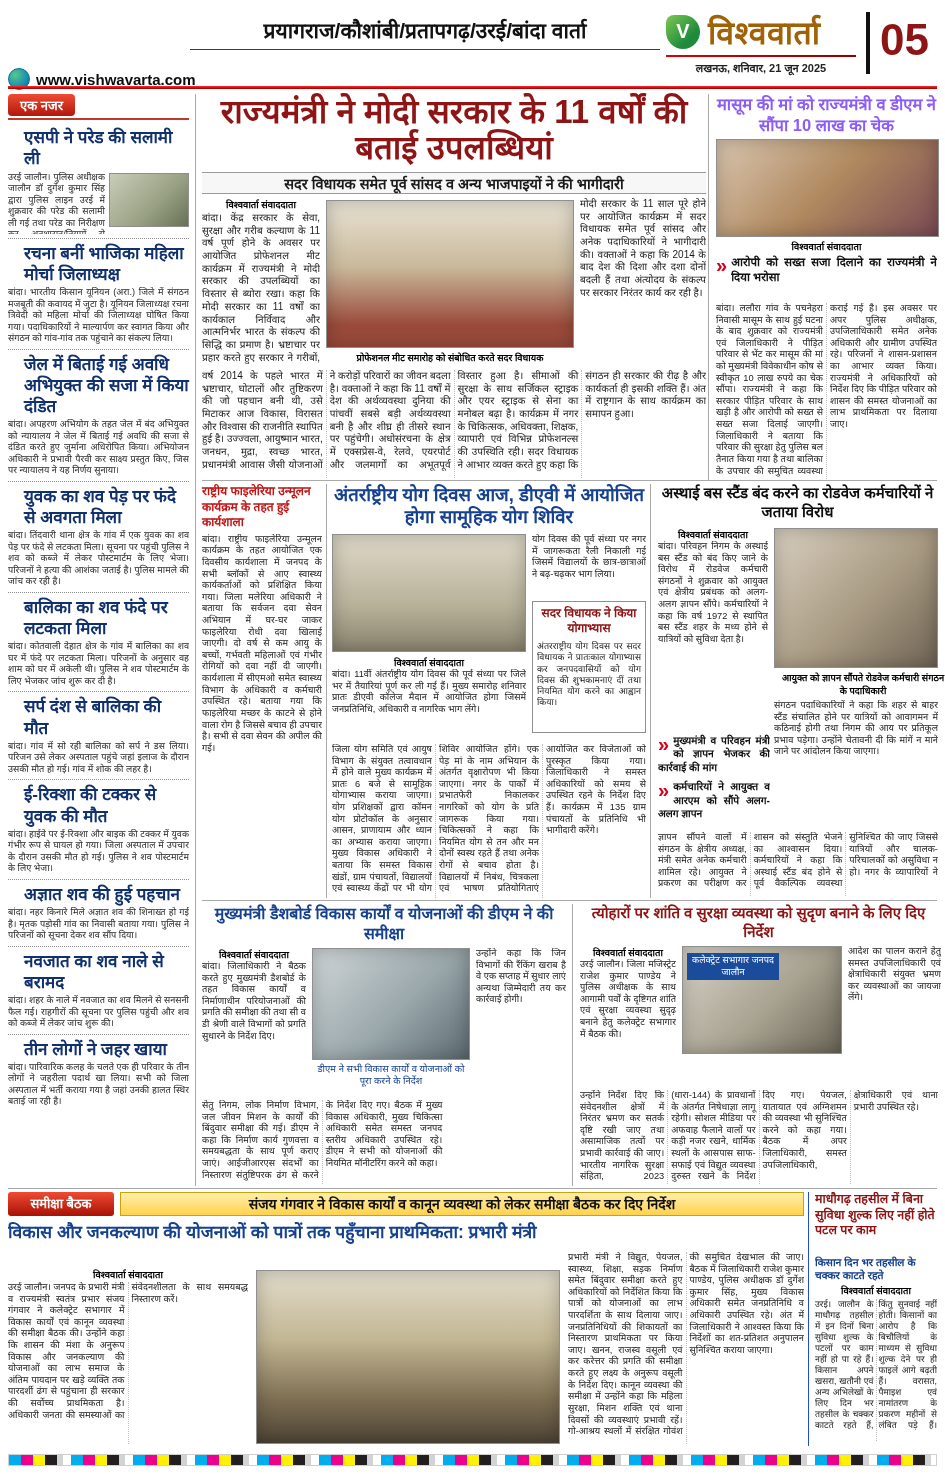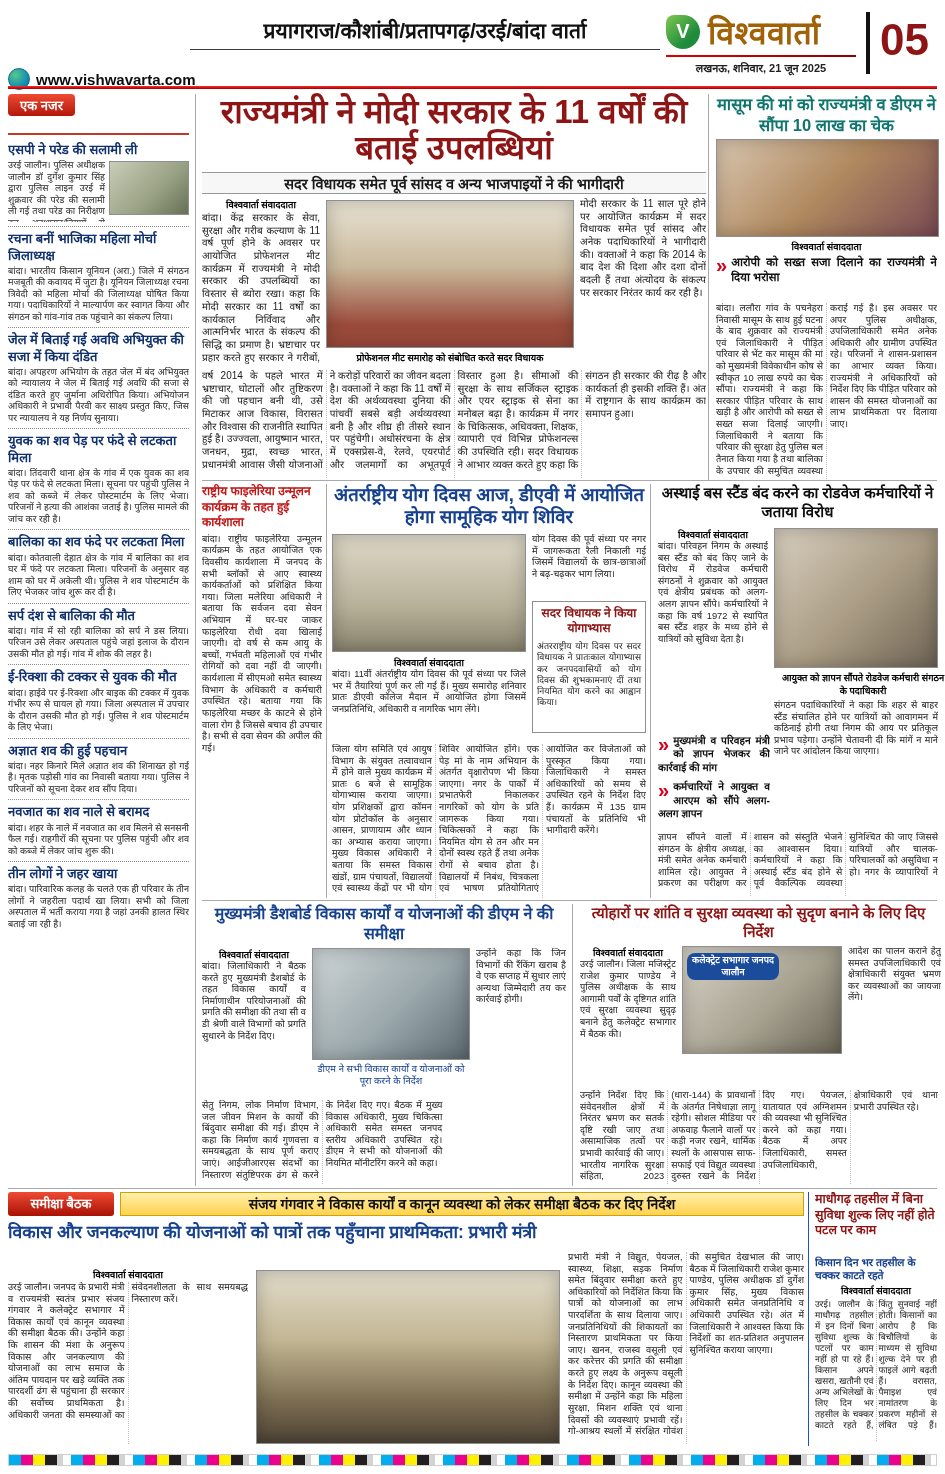--- a/index.html
+++ b/index.html
@@ -26,37 +26,37 @@
   .brandrow{display:flex;align-items:center;gap:8px;}
   .brandicon{width:34px;height:34px;border-radius:8px 50% 50% 50%;background:linear-gradient(135deg,#7ec850,#1d8a3c 70%);
              color:#fff;font-weight:bold;font-size:20px;display:flex;align-items:center;justify-content:center;}
   .brandname{font-size:32px;font-weight:bold;color:#a16207;letter-spacing:.5px;text-align:center;}
   .brandrule{height:2px;background:linear-gradient(90deg,#e00000,#8e0000);margin:2px 0 3px 0;}
   .dateline{font-size:11px;text-align:center;color:#222;font-weight:bold;}
   .pagenum{font-size:44px;font-weight:bold;color:#8e1515;line-height:1;}
   .redrule{height:3px;background:linear-gradient(180deg,#ff2a2a,#9d0000);}
   
   .sb{border-right:1px solid #a9a9a9;padding-right:6px;}
-  .sb-titlerow{border-bottom:2px solid #c0392b;padding-bottom:17px;margin-bottom:3px;}
+  .sb-titlerow{border-bottom:2px solid #c0392b;padding-bottom:2px;margin-bottom:3px;}
   .sb-title{display:inline-block;background:linear-gradient(180deg,#ef4b33,#b3170c);color:#fff;font-weight:bold;
             font-size:13px;padding:2px 12px;border-radius:4px;}
   .sb-item{border-bottom:1px dotted #8a8a8a;padding:4px 0;}
-  .sb-h{font-size:13px;font-weight:bold;color:#10306e;line-height:1.25;margin-bottom:2px;}
+  .sb-h{font-size:17px;font-weight:bold;color:#10306e;line-height:1.25;margin-bottom:2px;margin-left:16px;}
   .sb-b{font-size:9.2px;line-height:1.25;text-align:justify;color:#2a2a2a;max-height:62px;overflow:hidden;}
   .sb-photo{float:right;width:78px;height:52px;margin:1px 0 2px 4px;border:1px solid #8f8f8f;
             background:linear-gradient(135deg,#c9cdb8,#98a083 60%,#667054);}
   
   .subheadbar{font-size:14.5px;font-weight:bold;text-align:center;background:#f7f7f7;
               border-top:1px solid #9a9a9a;border-bottom:1px solid #9a9a9a;line-height:22px;}
   .bmark{color:#d6001c;font-weight:bold;font-size:20px;line-height:1;float:left;margin-right:4px;}
   .bullet-txt{font-size:10.3px;font-weight:bold;line-height:1.3;text-align:justify;color:#111;}
   .insetbox{border:1px solid #8f8f8f;padding:4px;background:#fff;}
   .inset-h{font-size:12px;font-weight:bold;color:#8e1515;text-align:center;line-height:1.25;margin-bottom:5px;}
   .inset-b{font-size:9px;line-height:1.25;text-align:justify;color:#222;}
-  .capbox-blue{background:#1b4c9c;color:#fff;font-size:9.3px;font-weight:bold;text-align:center;padding:2px 3px;line-height:1.25;border-radius:8px;}
+  .capbox-blue{background:#1b4c9c;color:#fff;font-size:9.3px;font-weight:normal;text-align:center;padding:2px 3px;line-height:1.25;}
   .reviewlabel{background:linear-gradient(180deg,#ef4b33,#a81105);color:#fff;font-weight:bold;font-size:13px;
                text-align:center;line-height:24px;border-radius:3px;}
   .reviewbar{background:linear-gradient(180deg,#ffefad,#ffd24d);border:1px solid #caa30a;color:#111;
              font-weight:bold;font-size:14px;text-align:center;line-height:22px;}
   .cmyk{background:repeating-linear-gradient(90deg,#00adee 0 12px,#ec008c 12px 24px,#fff100 24px 36px,#231f20 36px 48px,#d1d3d4 48px 54px,#ffffff 54px 62px);
         border:1px solid #cfcfcf;}
 </style>
 </head>
 <body>
 
@@ -93,21 +93,21 @@
     </div>
     <div class="sb-item">
       <div class="sb-h">रचना बनीं भाजिका महिला मोर्चा जिलाध्यक्ष</div>
       <div class="sb-b">बांदा। भारतीय किसान यूनियन (अरा.) जिले में संगठन मजबूती की कवायद में जुटा है। यूनियन जिलाध्यक्ष रचना त्रिवेदी को महिला मोर्चा की जिलाध्यक्ष घोषित किया गया। पदाधिकारियों ने माल्यार्पण कर स्वागत किया और संगठन को गांव-गांव तक पहुंचाने का संकल्प लिया।</div>
     </div>
     <div class="sb-item">
       <div class="sb-h">जेल में बिताई गई अवधि अभियुक्त की सजा में किया दंडित</div>
       <div class="sb-b">बांदा। अपहरण अभियोग के तहत जेल में बंद अभियुक्त को न्यायालय ने जेल में बिताई गई अवधि की सजा से दंडित करते हुए जुर्माना अधिरोपित किया। अभियोजन अधिकारी ने प्रभावी पैरवी कर साक्ष्य प्रस्तुत किए, जिस पर न्यायालय ने यह निर्णय सुनाया।</div>
     </div>
     <div class="sb-item">
-      <div class="sb-h">युवक का शव पेड़ पर फंदे से लटकता मिला</div>
+      <div class="sb-h">युवक का शव पेड़ पर फंदे से अवगता मिला</div>
       <div class="sb-b">बांदा। तिंदवारी थाना क्षेत्र के गांव में एक युवक का शव पेड़ पर फंदे से लटकता मिला। सूचना पर पहुंची पुलिस ने शव को कब्जे में लेकर पोस्टमार्टम के लिए भेजा। परिजनों ने हत्या की आशंका जताई है। पुलिस मामले की जांच कर रही है।</div>
     </div>
     <div class="sb-item">
       <div class="sb-h">बालिका का शव फंदे पर लटकता मिला</div>
       <div class="sb-b">बांदा। कोतवाली देहात क्षेत्र के गांव में बालिका का शव घर में फंदे पर लटकता मिला। परिजनों के अनुसार वह शाम को घर में अकेली थी। पुलिस ने शव पोस्टमार्टम के लिए भेजकर जांच शुरू कर दी है।</div>
     </div>
     <div class="sb-item">
       <div class="sb-h">सर्प दंश से बालिका की मौत</div>
       <div class="sb-b">बांदा। गांव में सो रही बालिका को सर्प ने डस लिया। परिजन उसे लेकर अस्पताल पहुंचे जहां इलाज के दौरान उसकी मौत हो गई। गांव में शोक की लहर है।</div>
     </div>
@@ -136,21 +136,21 @@
     <div class="abs body-txt" style="left:0;top:118px;width:118px;height:152px">बांदा। केंद्र सरकार के सेवा, सुरक्षा और गरीब कल्याण के 11 वर्ष पूर्ण होने के अवसर पर आयोजित प्रोफेशनल मीट कार्यक्रम में राज्यमंत्री ने मोदी सरकार की उपलब्धियों का विस्तार से ब्योरा रखा। कहा कि मोदी सरकार का 11 वर्षों का कार्यकाल निर्विवाद और आत्मनिर्भर भारत के संकल्प की सिद्धि का प्रमाण है। भ्रष्टाचार पर प्रहार करते हुए सरकार ने गरीबों, किसानों, नौजवानों और महिलाओं के सम्मान को सर्वोपरि रखा है।</div>
     <div class="abs photo" style="left:124px;top:106px;width:248px;height:148px;background:linear-gradient(180deg,#e8e2d4,#c9b99b 45%,#9a4a3a 85%)"></div>
     <div class="abs cap" style="left:124px;top:257px;width:248px;height:13px">प्रोफेशनल मीट समारोह को संबोधित करते सदर विधायक</div>
     <div class="abs body-txt" style="left:378px;top:104px;width:126px;height:166px">मोदी सरकार के 11 साल पूरे होने पर आयोजित कार्यक्रम में सदर विधायक समेत पूर्व सांसद और अनेक पदाधिकारियों ने भागीदारी की। वक्ताओं ने कहा कि 2014 के बाद देश की दिशा और दशा दोनों बदली हैं तथा अंत्योदय के संकल्प पर सरकार निरंतर कार्य कर रही है।</div>
     <div class="abs" style="left:0;top:276px;width:504px;height:108px">
       <div class="cols4 body-txt">वर्ष 2014 के पहले भारत में भ्रष्टाचार, घोटालों और तुष्टिकरण की जो पहचान बनी थी, उसे मिटाकर आज विकास, विरासत और विश्वास की राजनीति स्थापित हुई है। उज्ज्वला, आयुष्मान भारत, जनधन, मुद्रा, स्वच्छ भारत, प्रधानमंत्री आवास जैसी योजनाओं ने करोड़ों परिवारों का जीवन बदला है। वक्ताओं ने कहा कि 11 वर्षों में देश की अर्थव्यवस्था दुनिया की पांचवीं सबसे बड़ी अर्थव्यवस्था बनी है और शीघ्र ही तीसरे स्थान पर पहुंचेगी। अधोसंरचना के क्षेत्र में एक्सप्रेस-वे, रेलवे, एयरपोर्ट और जलमार्गों का अभूतपूर्व विस्तार हुआ है। सीमाओं की सुरक्षा के साथ सर्जिकल स्ट्राइक और एयर स्ट्राइक से सेना का मनोबल बढ़ा है। कार्यक्रम में नगर के चिकित्सक, अधिवक्ता, शिक्षक, व्यापारी एवं विभिन्न प्रोफेशनल्स की उपस्थिति रही। सदर विधायक ने आभार व्यक्त करते हुए कहा कि संगठन ही सरकार की रीढ़ है और कार्यकर्ता ही इसकी शक्ति हैं। अंत में राष्ट्रगान के साथ कार्यक्रम का समापन हुआ।</div>
     </div>
   </div>
 
   <div class="abs" style="left:708px;top:94px;width:229px;height:386px;border-left:1px solid #a9a9a9;padding-left:7px">
-    <div class="hl" style="font-size:16.5px;line-height:1.25;text-align:center;color:#0f766e;height:42px;overflow:hidden">मासूम की मां को राज्यमंत्री व डीएम ने सौंपा 10 लाख का चेक</div>
+    <div class="hl" style="font-size:16.5px;line-height:1.25;text-align:center;color:#8b5cf6;height:42px;overflow:hidden">मासूम की मां को राज्यमंत्री व डीएम ने सौंपा 10 लाख का चेक</div>
     <div class="photo" style="margin-top:3px;width:100%;height:96px;background:linear-gradient(135deg,#d9c6b0,#b0895f 50%,#7a4b54)"></div>
     <div class="byline" style="margin-top:3px">विश्ववार्ता संवाददाता</div>
     <div style="margin-top:2px;height:44px;overflow:hidden">
       <span class="bmark">»</span>
       <div class="bullet-txt" style="font-size:11.5px">आरोपी को सख्त सजा दिलाने का राज्यमंत्री ने दिया भरोसा</div>
     </div>
     <div style="margin-top:4px;height:178px">
       <div class="cols2 small-txt">बांदा। ललौरा गांव के पचनेहरा निवासी मासूम के साथ हुई घटना के बाद शुक्रवार को राज्यमंत्री एवं जिलाधिकारी ने पीड़ित परिवार से भेंट कर मासूम की मां को मुख्यमंत्री विवेकाधीन कोष से स्वीकृत 10 लाख रुपये का चेक सौंपा। राज्यमंत्री ने कहा कि सरकार पीड़ित परिवार के साथ खड़ी है और आरोपी को सख्त से सख्त सजा दिलाई जाएगी। जिलाधिकारी ने बताया कि परिवार की सुरक्षा हेतु पुलिस बल तैनात किया गया है तथा बालिका के उपचार की समुचित व्यवस्था कराई गई है। इस अवसर पर अपर पुलिस अधीक्षक, उपजिलाधिकारी समेत अनेक अधिकारी और ग्रामीण उपस्थित रहे। परिजनों ने शासन-प्रशासन का आभार व्यक्त किया। राज्यमंत्री ने अधिकारियों को निर्देश दिए कि पीड़ित परिवार को शासन की समस्त योजनाओं का लाभ प्राथमिकता पर दिलाया जाए।</div>
     </div>
   </div>

